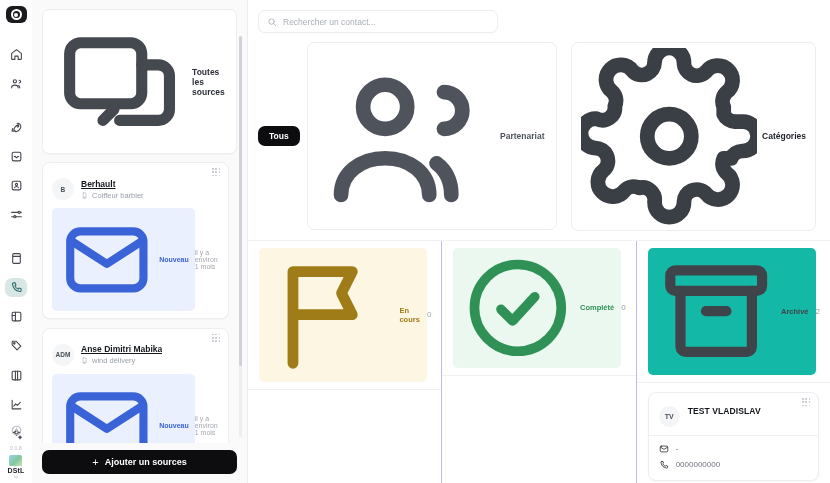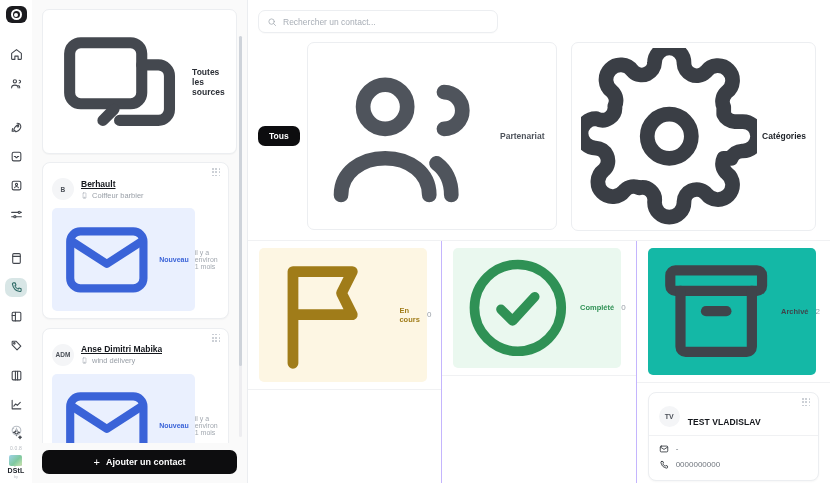--- a/index.html
+++ b/index.html
@@ -237,21 +237,21 @@
   .col-body { flex: 1; padding: 9px 11px; overflow: hidden; }
 
   .contact-card {
     background: #ffffff;
     border: 1px solid #eceef1;
     border-radius: 8px;
     margin-bottom: 10px;
     position: relative;
     box-shadow: 0 1px 2px rgba(16,24,40,.035);
   }
-  .cc-head { padding: 13px 10px 8px 10px; display: flex; align-items: flex-end; gap: 8px; }
+  .cc-head { padding: 13px 10px 8px 10px; display: flex; align-items: flex-start; gap: 8px; }
   .cc-avatar {
     width: 21px; height: 21px; flex: 0 0 21px; border-radius: 50%;
     background: #f4f5f7; display: flex; align-items: center; justify-content: center;
     font-size: 7px; font-weight: 600; color: #4a4f57;
   }
   .cc-name { font-size: 8.5px; font-weight: 700; color: #14171c; letter-spacing: .1px; }
   .cc-body { border-top: 1px solid #f0f1f3; padding: 8px 10px 10px 10px; }
   .cc-row { display: flex; align-items: center; gap: 7px; margin-bottom: 6px; }
   .cc-row:last-child { margin-bottom: 0; }
   .cc-row svg { width: 10px; height: 10px; flex: 0 0 10px; color: #2e3238; }
@@ -475,21 +475,21 @@
       </div>
     </div>
 
   <div class="scrollbar-track">
     <div class="scrollbar-thumb"></div>
   </div>
 
   <div class="add-contact-wrap">
     <button class="add-contact">
       <span class="plus">+</span>
-      <span>Ajouter un contact</span>
+      <span>Ajouter un sources</span>
     </button>
   </div>
 </div>
 
 <div class="main">
 
   <div class="main-top">
     <div class="search-box">
       <span style="display: inline-flex;">
         <svg viewBox="0 0 24 24" fill="none" stroke="currentColor" stroke-width="2" stroke-linecap="round" stroke-linejoin="round" style="display: block; width: 100%; height: 100%;">

